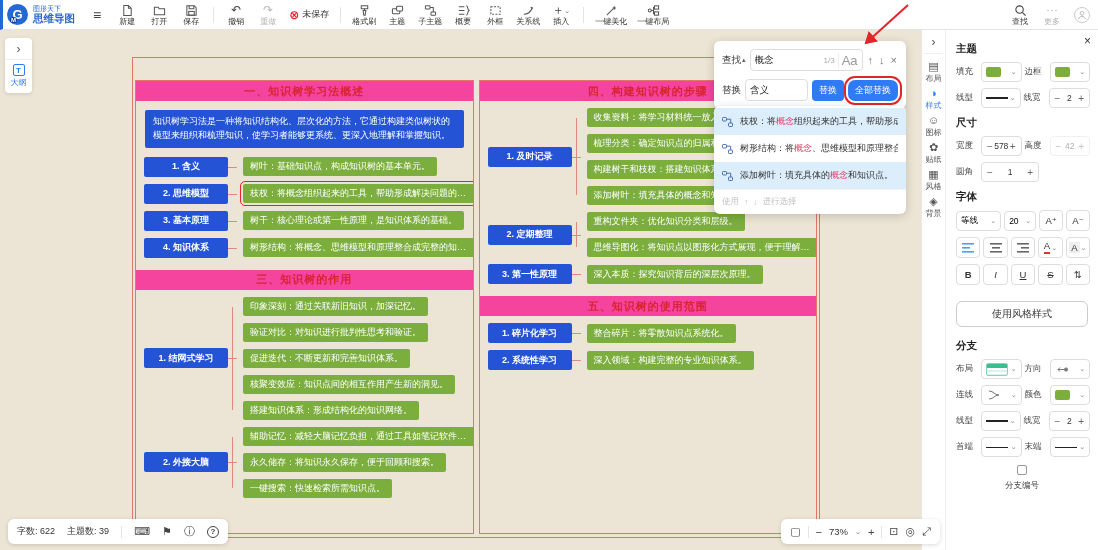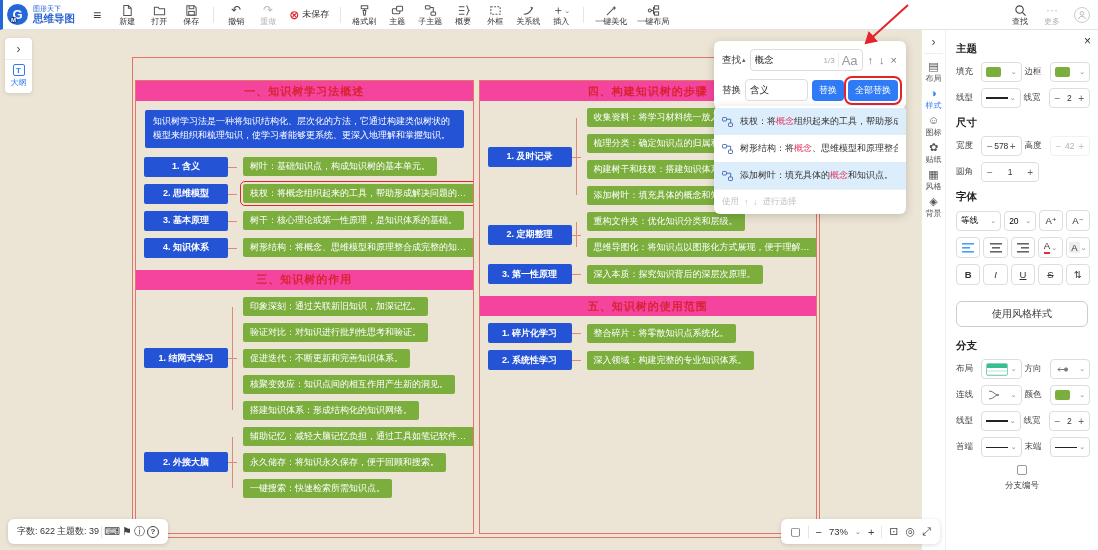--- a/index.html
+++ b/index.html
@@ -79,21 +79,21 @@
   .fd-label { font-size:9.5px; color:#333; flex-shrink:0; display:flex; align-items:center; gap:1px; cursor:pointer;}
   .fd-caret { font-size:7px; color:#666; }
   .fd-input { flex:1; border:1px solid #ddd; border-radius:4px; height:22px; display:flex; align-items:center;
               padding:0 4px; gap:3px; font-size:9.5px; color:#222; min-width:0;}
   .fd-input .val { flex:1; overflow:hidden; white-space:nowrap;}
   .fd-input .cnt { font-size:8px; color:#aaa; }
   .fd-input .aa  { font-size:13px; color:#999; border-left:1px solid #eee; padding-left:3px; cursor:pointer;}
   .fd-icon { color:#777; font-size:11px; cursor:pointer; padding:0 1px; }
   .fd-btn { background:#2f7bf5; color:#fff; border:none; border-radius:4px; font-size:9px; height:21px;
             padding:0 7px; cursor:pointer; white-space:nowrap; flex-shrink:0;}
-  .fd-btn.annot-box { outline:2px solid #e3242b; outline-offset:2px; }
+  .fd-btn.annot-box { outline:2px solid #e3242b; outline-offset:2px;border-radius:7px; }
 
   .suggestions { position:absolute; left:714px; top:76px; width:192px; background:#fff; border-radius:6px;
                  box-shadow:0 2px 10px rgba(0,0,0,.18); z-index:5; overflow:hidden; padding-top:2px;}
   .sugg-row { display:flex; align-items:center; gap:6px; padding:7px 8px; cursor:pointer; }
   .sugg-row.alt { background:#dcedfc; }
   .sugg-text { flex:1; font-size:9px; color:#333; white-space:nowrap; overflow:hidden; }
   .sugg-text em { font-style:normal; color:#e53964; }
   .sugg-footer { border-top:1px solid #f0f0f0; padding:6px 8px; font-size:8.5px; color:#c0c0c0;
                  display:flex; gap:5px; align-items:center;}
 
@@ -144,21 +144,21 @@
                font-family:"Liberation Sans","DejaVu Sans",sans-serif;}
   .layout-prev { width:22px; height:13px; border:1px solid #8ad0c0; border-radius:2px;
                  background:linear-gradient(#35c08e,#35c08e) 0 0/22px 4px no-repeat,
                             linear-gradient(#d9f3ec,#d9f3ec) 0 6px/22px 2px no-repeat,
                             linear-gradient(#d9f3ec,#d9f3ec) 0 10px/22px 2px no-repeat; }
   .chk-row { display:flex; align-items:center; gap:5px; margin:8px 10px; font-size:8.5px; color:#444; cursor:pointer;flex-direction:column;}
   .chk { width:10px; height:10px; border:1px solid #999; border-radius:2px; background:#fff; }
 
   
   .status-left { position:absolute; left:8px; bottom:6px; height:25px; background:#fff; border-radius:6px;
-                 box-shadow:0 1px 4px rgba(0,0,0,.15); display:flex; align-items:center; gap:2px;
+                 box-shadow:0 1px 4px rgba(0,0,0,.15); display:flex; align-items:center; gap:12px;
                  padding:0 9px; z-index:40; font-size:9px; color:#333;}
   .status-left .sicon { color:#444; font-size:11px; cursor:pointer; }
   .circled { width:12px; height:12px; border:1px solid #444; border-radius:50%; font-size:8px; display:flex;
              align-items:center; justify-content:center; color:#444; font-weight:bold; cursor:pointer;}
   .vsep { width:1px; height:12px; background:#e4e4e4; }
   .zoombar { position:absolute; right:158px; bottom:6px; height:25px; background:#fff; border-radius:6px;
              box-shadow:0 1px 4px rgba(0,0,0,.15); display:flex; align-items:center; gap:7px;
              padding:0 9px; z-index:40; font-size:9.5px; color:#333;}
   .zoombar .zicon { cursor:pointer; color:#444; font-size:11px; }
   .zoom-caret { font-size:7px; color:#777; cursor:pointer;}

